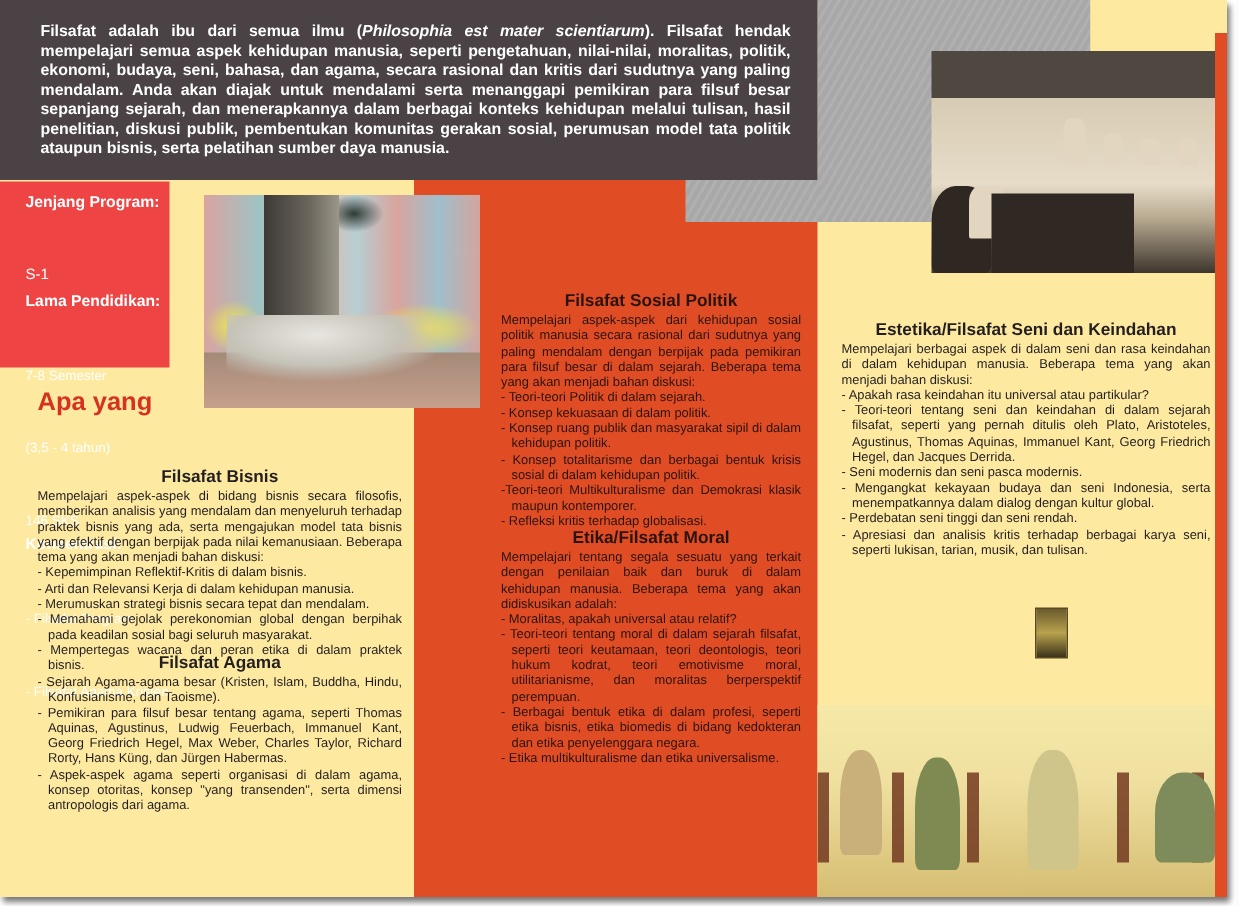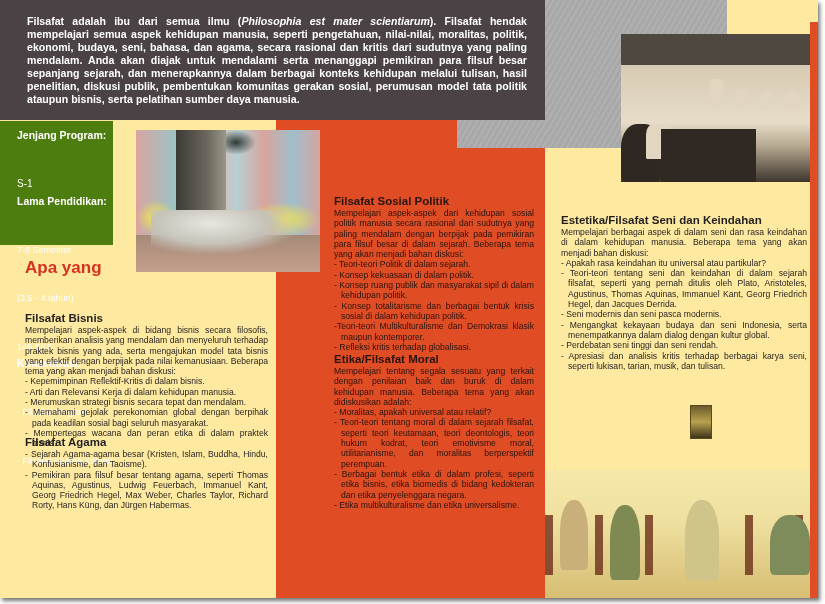--- a/index.html
+++ b/index.html
@@ -16,38 +16,38 @@
   .bg-gray-stripe2 { left: 457px; top: 120px; width: 90px; height: 28px;
     background: repeating-linear-gradient(-60deg, #a8a8a8 0px, #a8a8a8 3px, #b0b0b0 3px, #b0b0b0 5px); }
   .bg-yellow-topright { left: 727px; top: 0; width: 91px; height: 34px; background: #fde9a0; }
   .bg-yellow-right { left: 545px; top: 148px; width: 273px; height: 450px; background: #fde9a0; }
   .bg-orange-right { left: 810px; top: 22px; width: 8px; height: 576px; background: #e04c24; }
 
   .intro-box { left: 0; top: 0; width: 545px; height: 120px; background: #4a4244; padding: 15px 18px 0 27px; }
   .intro-text { color: #ffffff; font-weight: bold; font-size: 10.6px; line-height: 13px; text-align: justify; }
   .intro-text em { font-style: italic; }
 
-  .info-box { left: 0; top: 121px; width: 113px; height: 124px; background: #4d7c0f; padding: 8px 0 0 17px; color: #fff; }
+  .info-box { left: 0; top: 121px; width: 113px; height: 124px; background: #ef4444; padding: 8px 0 0 17px; color: #fff; }
   .info-label { font-weight: bold; font-size: 10.5px; line-height: 12px; }
   .info-val { font-size: 9px; line-height: 10.5px; margin-top: 38px; }
   .info-group { margin-bottom: 5px; }
 
   .painting { left: 136px; top: 130px; width: 184px; height: 142px; overflow: hidden;
     background: linear-gradient(90deg, #d9a4a0 0%, #9fc3c4 20%, #e5b6a6 40%, #b7cfd3 55%, #d9a49d 70%, #9fbfcc 85%, #d3a59e 100%); }
   .painting .trunk { position: absolute; left: 40px; top: 0; width: 50px; height: 100px; background: linear-gradient(90deg,#3d3a36,#6a655c 60%,#9a978a); }
   .painting .roots { position: absolute; left: 15px; top: 80px; width: 150px; height: 45px; background: radial-gradient(ellipse at 40% 30%, #e8e6e0 0%, #c5c2b8 45%, transparent 70%); }
   .painting .yellowglow1 { position: absolute; left: 0; top: 70px; width: 40px; height: 35px; background: radial-gradient(#f3e64a, transparent 70%); }
   .painting .yellowglow2 { position: absolute; left: 110px; top: 72px; width: 74px; height: 35px; background: radial-gradient(#f5e448, transparent 70%); }
   .painting .ground { position: absolute; left: 0; top: 105px; width: 184px; height: 37px; background: linear-gradient(#a58a78,#c59f8c); }
   .painting .foliage { position: absolute; left: 80px; top: 0; width: 40px; height: 25px; background: radial-gradient(#2f3a35, transparent 70%); }
 
   .section-heading { left: 25px; top: 258px; color: #d7311f; font-weight: bold; font-size: 17px; line-height: 19px; }
 
   .col-block { position: absolute; }
-  .col-title { font-weight: bold; font-size: 11.5px; line-height: 13px; color: #231f20; }
+  .col-title { font-weight: bold; font-size: 11.5px; line-height: 13px; color: #231f20; text-align: center; }
   .col-body { font-size: 8.6px; line-height: 10.3px; color: #231f20; text-align: justify; }
   .bullets div { font-size: 8.6px; line-height: 10.3px; color: #231f20; padding-left: 7px; text-indent: -7px; text-align: justify; }
   .orange-text .col-title, .orange-text .col-body, .orange-text .bullets div { color: #2a1410; }
 
   .photo1 { left: 621px; top: 34px; width: 189px; height: 148px; overflow: hidden;
     background: linear-gradient(#4f4841 0%, #4f4841 21%, #d8cbb3 21%, #e6dcc8 60%, #b9ab92 75%, #3e362e 100%); }
   .photo1 .table { position: absolute; left: 40px; top: 95px; width: 95px; height: 53px; background: #2f2823; }
   .photo1 .person { position: absolute; background: #2e2722; border-radius: 40% 40% 10% 10%; }
   .photo1 .shirt { position: absolute; background: #e2d6c1; border-radius: 30% 30% 5% 5%; }
 
@@ -116,20 +116,21 @@
       <div>- Memahami gejolak perekonomian global dengan berpihak pada keadilan sosial bagi seluruh  masyarakat.</div>
       <div>- Mempertegas wacana dan peran etika di dalam praktek bisnis.</div>
     </div>
   </div>
 
   <div class="col-block" style="left:25px; top:436px; width:243px;">
     <div class="col-title">Filsafat Agama</div>
     <div class="bullets">
       <div>- Sejarah Agama-agama besar (Kristen, Islam, Buddha, Hindu, Konfusianisme, dan Taoisme).</div>
       <div>- Pemikiran para filsuf besar tentang agama, seperti Thomas Aquinas, Agustinus, Ludwig Feuerbach, Immanuel Kant, Georg Friedrich Hegel, Max Weber, Charles Taylor, Richard Rorty, Hans Küng, dan Jürgen Habermas.</div>
+      <div>- Aspek-aspek agama seperti organisasi di dalam agama, konsep otoritas, konsep "yang transenden", serta dimensi antropologis dari agama.</div>
     </div>
   </div>
 
   <div class="col-block orange-text" style="left:334px; top:195px; width:200px;">
     <div class="col-title">Filsafat Sosial Politik</div>
     <div class="col-body">Mempelajari aspek-aspek dari kehidupan sosial politik manusia secara rasional dari sudutnya yang paling mendalam dengan berpijak pada pemikiran para filsuf besar di dalam sejarah. Beberapa tema yang akan menjadi bahan diskusi:</div>
     <div class="bullets">
       <div>- Teori-teori Politik di dalam sejarah.</div>
       <div>- Konsep kekuasaan di dalam politik.</div>
       <div>- Konsep ruang publik dan masyarakat sipil di dalam kehidupan politik.</div>

